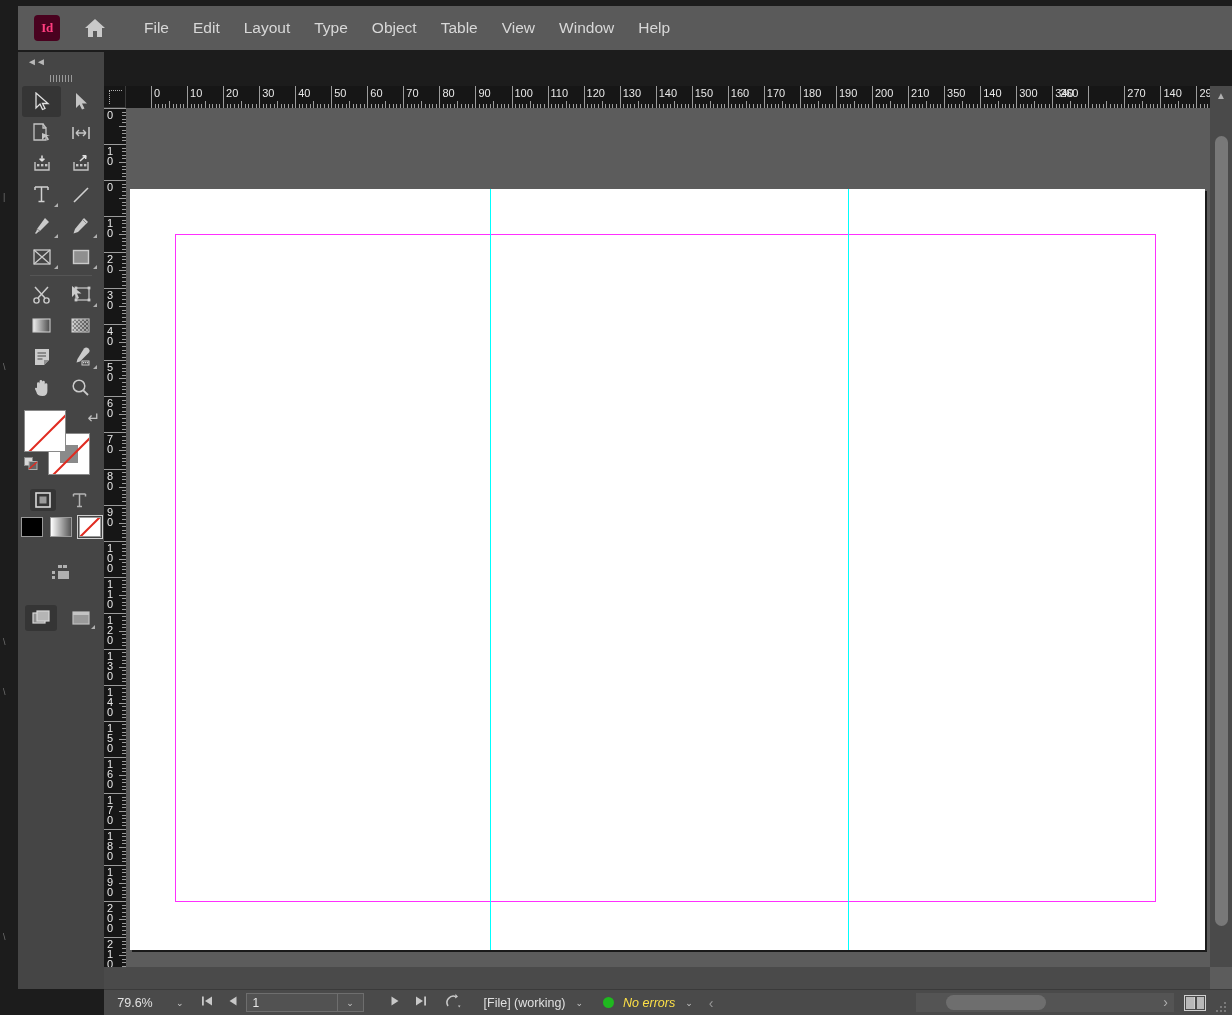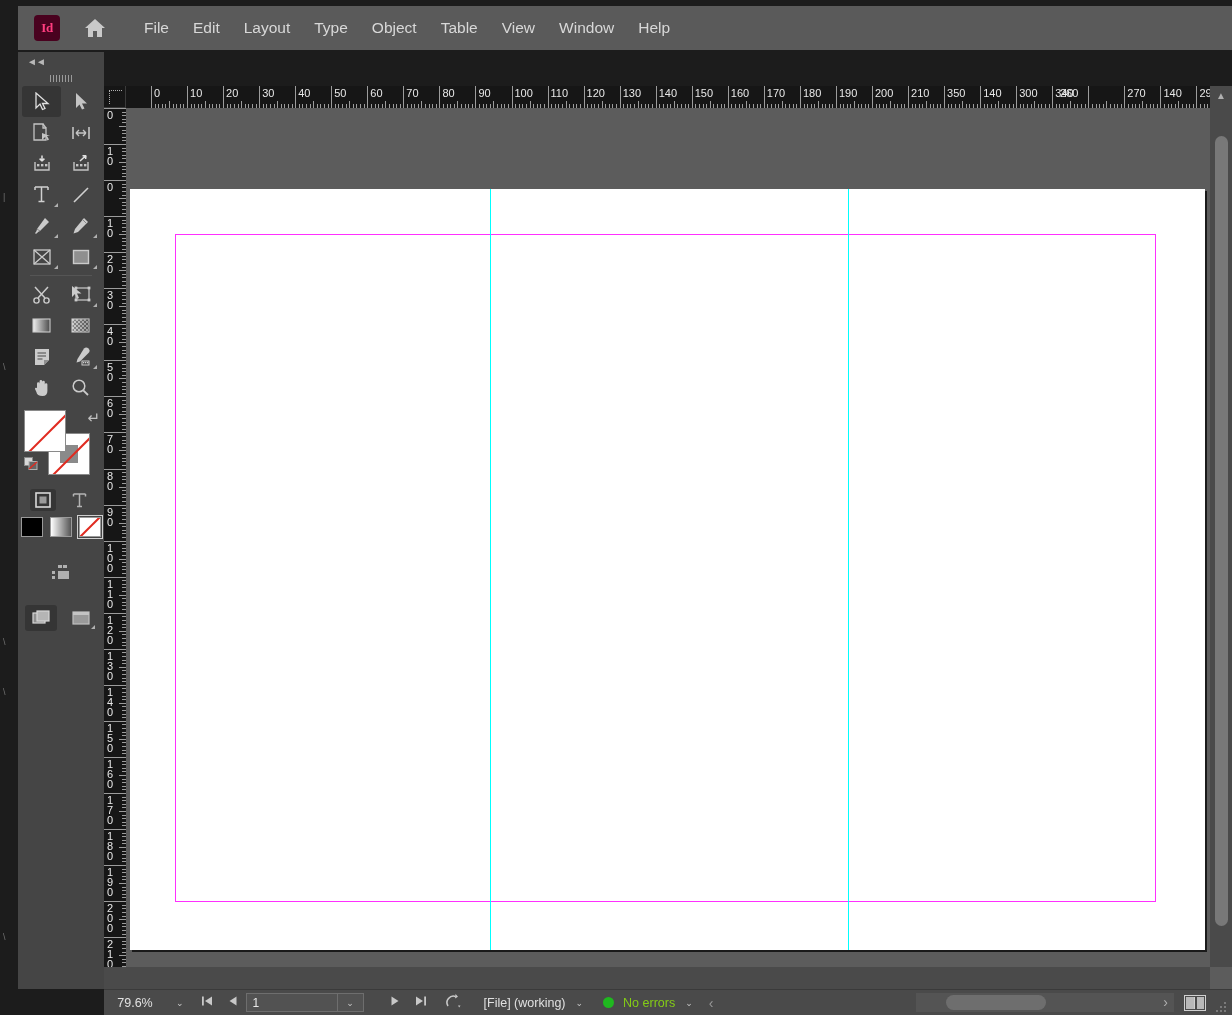--- a/index.html
+++ b/index.html
@@ -310,21 +310,21 @@
     color: #c8c8c8; font-size: 9px;
   }
   .sb-style {
     color: #e0e0e0; font-size: 12.5px;
     margin-left: 18px;
   }
   .green-dot {
     width: 11px; height: 11px; border-radius: 50%;
     background: #1fb81f; margin-left: 10px;
   }
-  .sb-errors { color: #84cc16; font-size: 12.5px; margin-left: 9px; }
+  .sb-errors { color: #fde047; font-size: 12.5px; margin-left: 9px; font-style: italic; }
   .sb-hscroll {
     position: absolute; right: 58px; top: 3px;
     width: 258px; height: 19px;
     background: #545454;
   }
   .sb-hscroll-thumb {
     position: absolute; left: 30px; top: 2px;
     width: 100px; height: 15px;
     background: #6e6e6e;
     border-radius: 8px;

